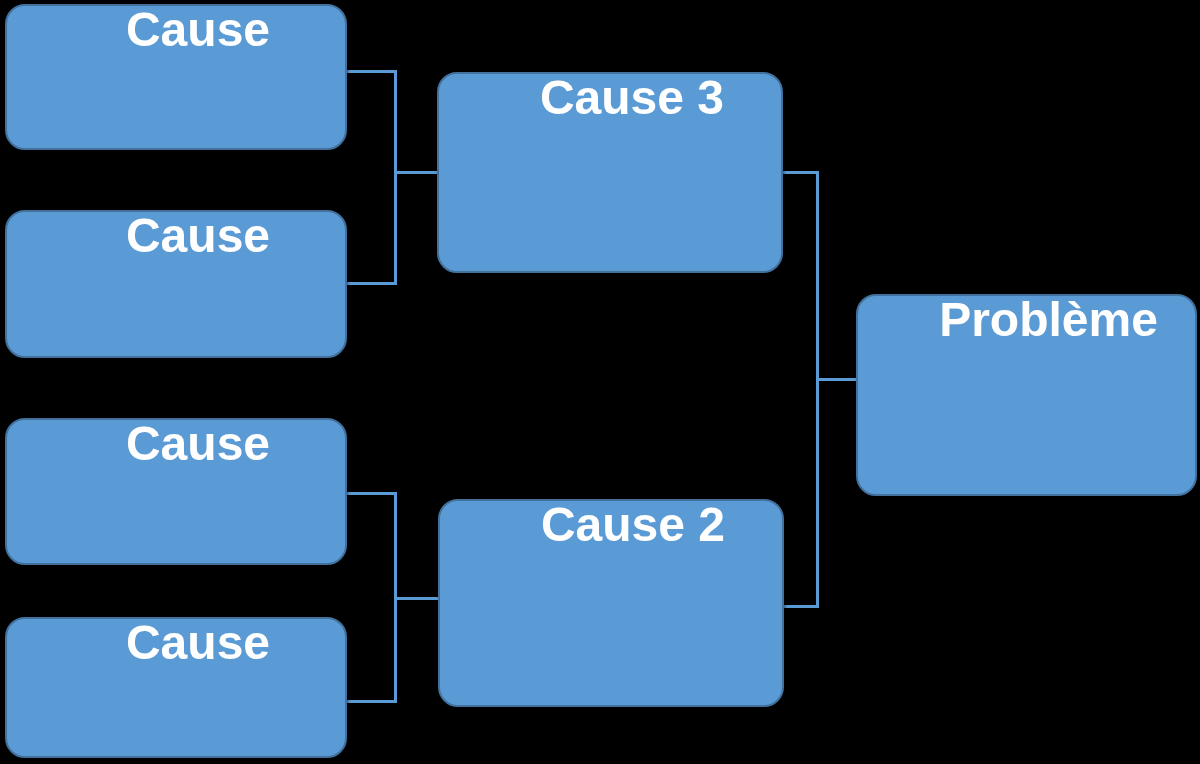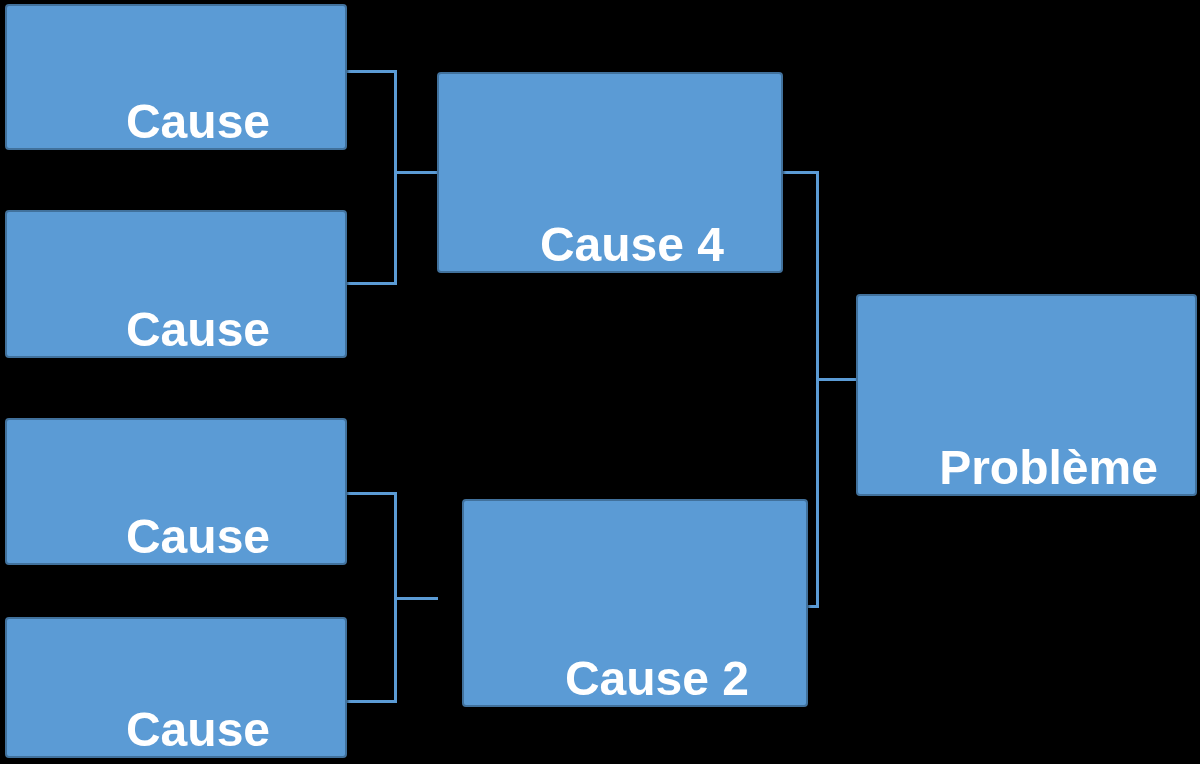--- a/index.html
+++ b/index.html
@@ -14,23 +14,23 @@
     position: relative;
     width: 1200px;
     height: 764px;
     font-family: "Liberation Sans", sans-serif;
   }
   .node {
     position: absolute;
     box-sizing: border-box;
     background: var(--fill, #5B9BD5);
     border: 2.5px solid var(--border, #41719C);
-    border-radius: 4px;
+    border-radius: 20px;
     display: flex;
-    align-items: flex-end;
+    align-items: flex-start;
     justify-content: center;
     color: var(--text, #FFFFFF);
     font-weight: bold;
     font-size: 48px;
     letter-spacing: 0px;
     box-shadow: 1px 2px 3px rgba(0,0,0,0.5);
     padding-left: 44px;
   }
   .node span {
     white-space: nowrap;
@@ -64,21 +64,21 @@
     <div class="node" style="left: 5px; top: 210px; width: 342px; height: 148px;">
       <span>Cause</span>
     </div>
     <div class="node" style="left: 5px; top: 418px; width: 342px; height: 147px;">
       <span>Cause</span>
     </div>
     <div class="node" style="left: 5px; top: 617px; width: 342px; height: 141px;">
       <span>Cause</span>
     </div>
     <div class="node" style="left: 437px; top: 72px; width: 346px; height: 201px;">
-      <span>Cause 4</span>
+      <span>Cause 3</span>
     </div>
-    <div class="node" style="left: 438px; top: 499px; width: 346px; height: 208px; margin-left: 24px;">
+    <div class="node" style="left: 438px; top: 499px; width: 346px; height: 208px;">
       <span>Cause 2</span>
     </div>
     <div class="node" style="left: 856px; top: 278px; width: 341px; height: 202px; margin-top: 16px;">
       <span>Problème</span>
     </div>
   </div>
 
 </body></html>

